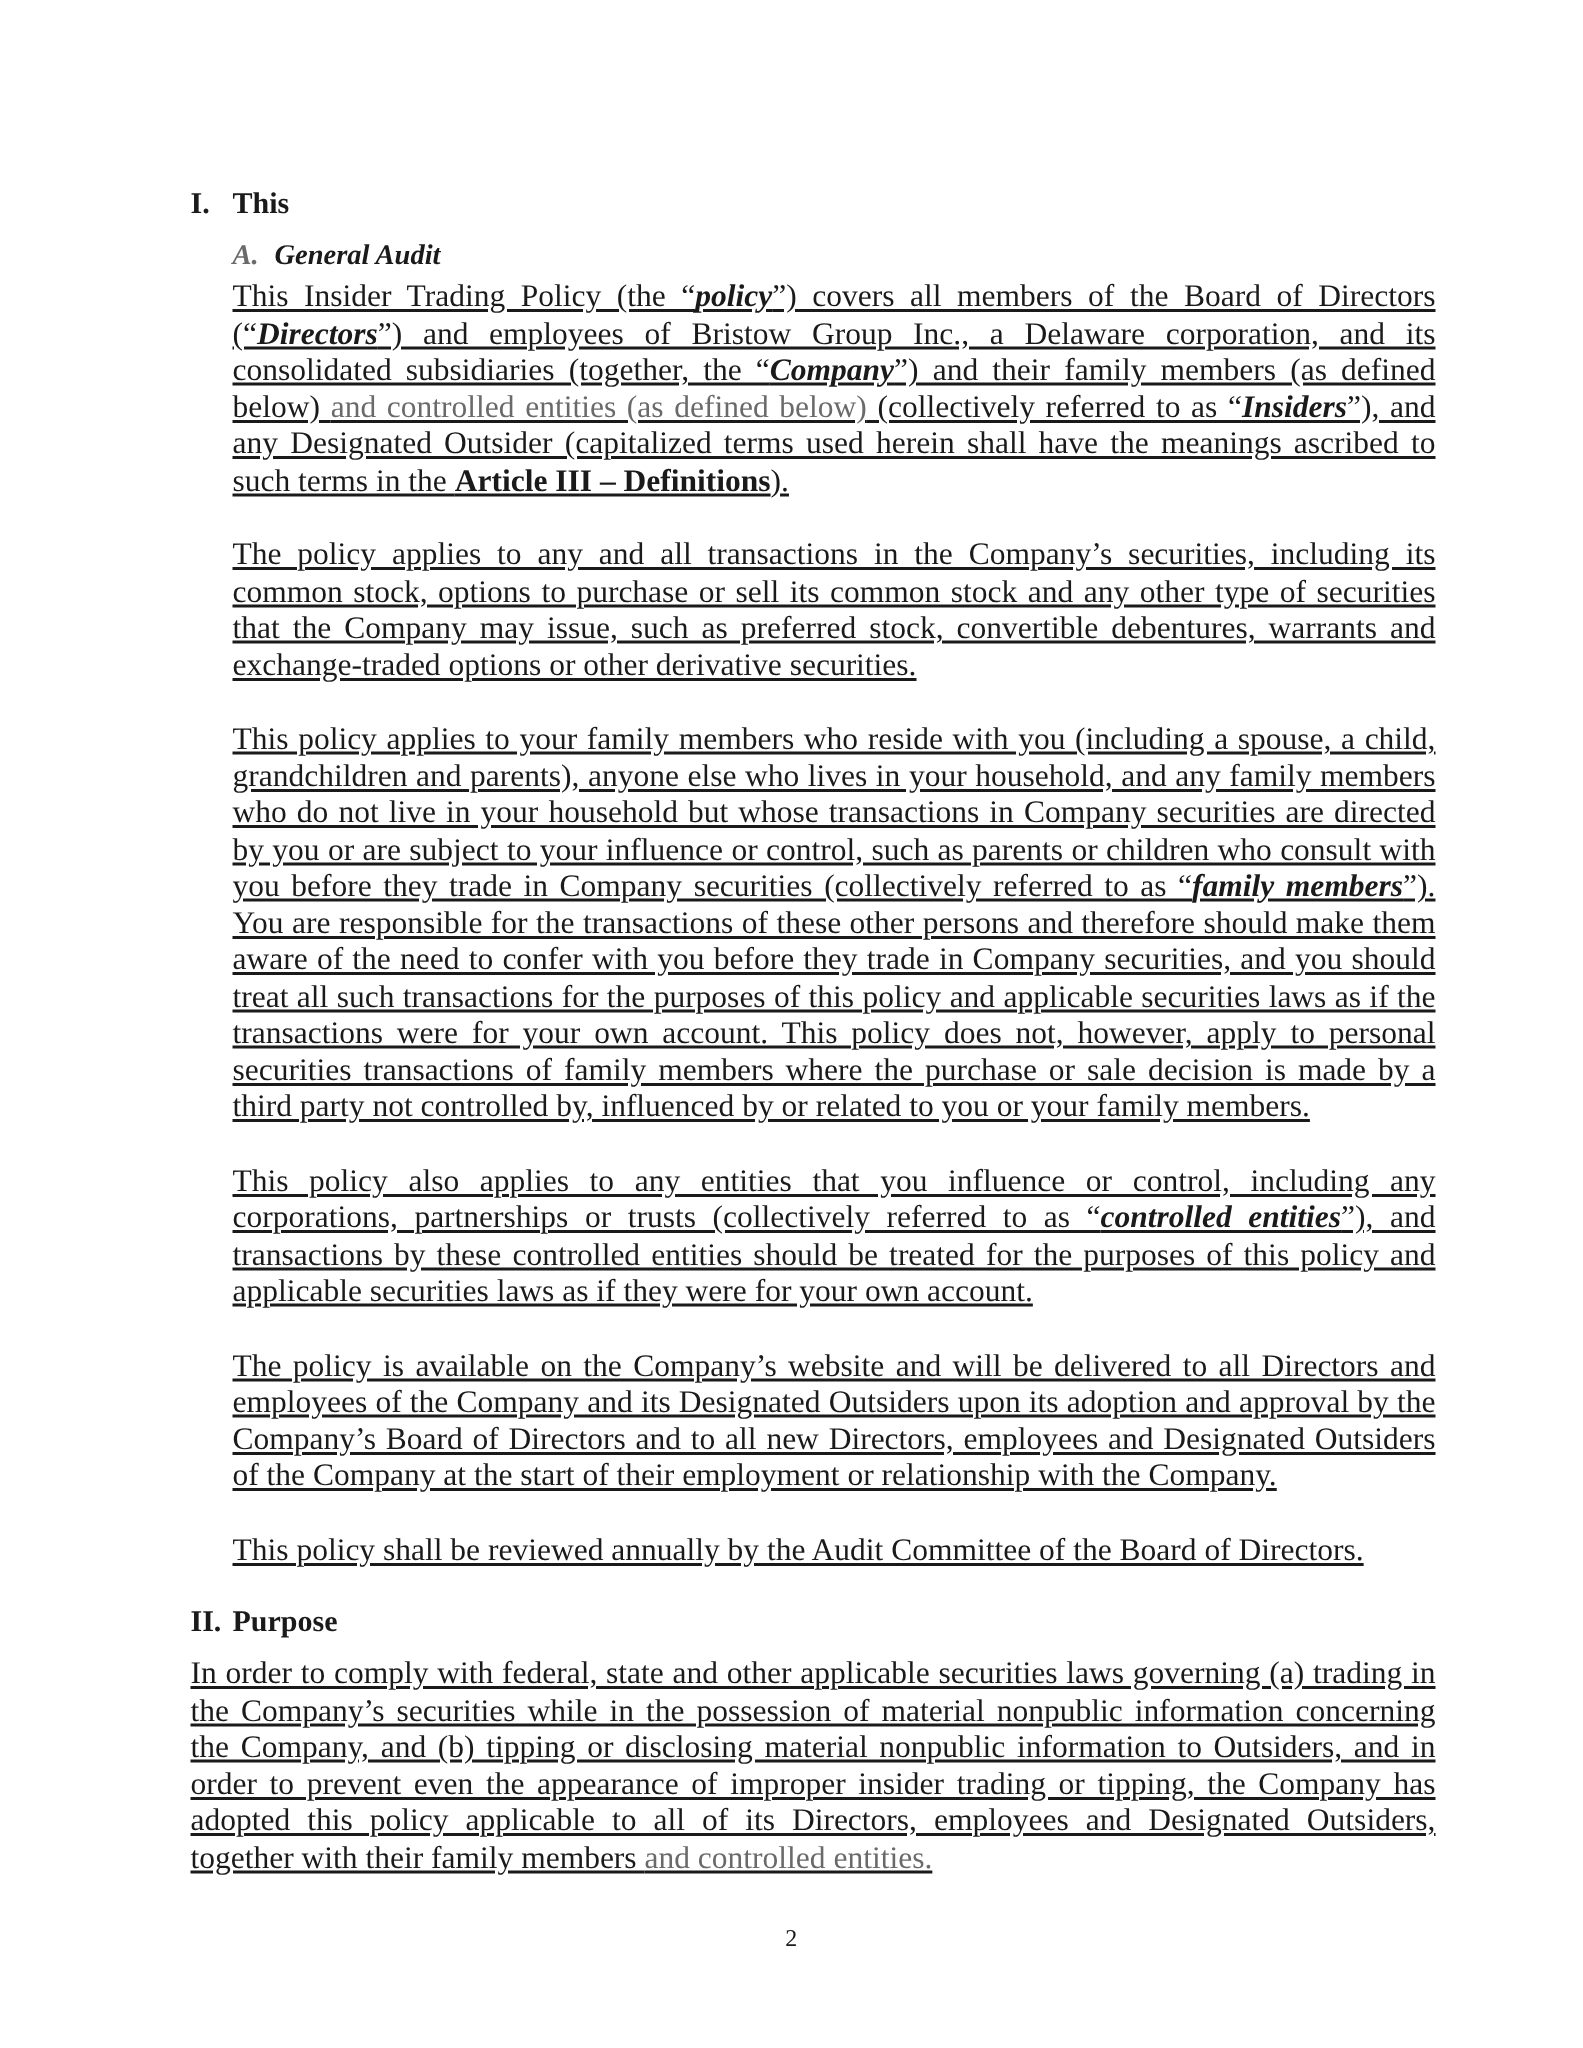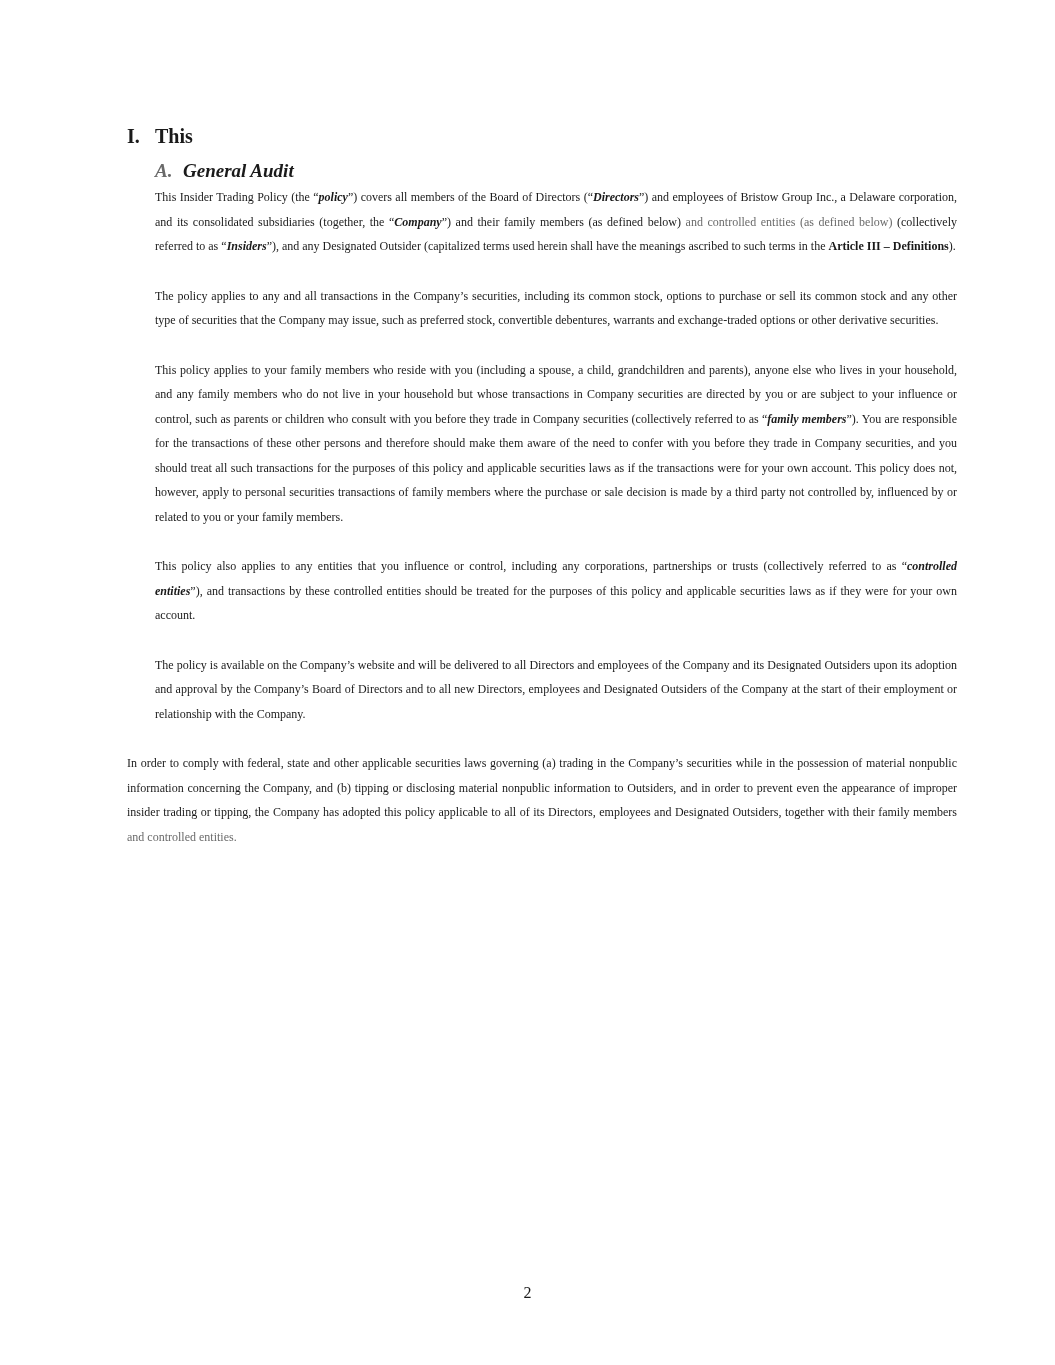--- a/index.html
+++ b/index.html
@@ -28,25 +28,26 @@
   h2.sub{
     font-size:19px;
     font-weight:bold;
     font-style:italic;
     display:flex;
     margin:0 0 4px 28px;
     line-height:21px;
   }
   h2.sub .letter{ width:28px; flex:none; color:#6a6a6a; }
   p.para{
-    font-size:12px;
+    font-size:21px;
     line-height:24.5px;
     text-align:justify;
     margin:0 0 25px 28px;
     width:802px;
+    text-decoration:underline;
   }
   p.para.full{ margin-left:0; width:830px; }
   .bi{ font-weight:bold; font-style:italic; }
   .b{ font-weight:bold; }
   .g{ color:#6a6a6a; }
   .pagenum{
     position:absolute;
     left:0; right:0;
     top:1284px;
     text-align:center;
@@ -68,22 +69,27 @@
     <h2 class="sub">
       <span class="letter">A.</span>
       <span>General Audit</span>
     </h2>
 
     <p class="para"><span>This Insider Trading Policy (the “</span><span class="bi">policy</span><span>”) covers all members of the Board of Directors (“</span><span class="bi">Directors</span><span>”) and employees of Bristow Group Inc., a Delaware corporation, and its consolidated subsidiaries (together, the “</span><span class="bi">Company</span><span>”) and their family members (as defined below) </span><span class="g">and controlled entities (as defined below)</span><span> (collectively referred to as “</span><span class="bi">Insiders</span><span>”), and any Designated Outsider (capitalized terms used herein shall have the meanings ascribed to such terms in the </span><span class="b">Article III – Definitions</span><span>).</span></p>
     <p class="para"><span>The policy applies to any and all transactions in the Company’s securities, including its common stock, options to purchase or sell its common stock and any other type of securities that the Company may issue, such as preferred stock, convertible debentures, warrants and exchange-traded options or other derivative securities.</span></p>
     <p class="para"><span>This policy applies to your family members who reside with you (including a spouse, a child, grandchildren and parents), anyone else who lives in your household, and any family members who do not live in your household but whose transactions in Company securities are directed by you or are subject to your influence or control, such as parents or children who consult with you before they trade in Company securities (collectively referred to as “</span><span class="bi">family members</span><span>”). You are responsible for the transactions of these other persons and therefore should make them aware of the need to confer with you before they trade in Company securities, and you should treat all such transactions for the purposes of this policy and applicable securities laws as if the transactions were for your own account. This policy does not, however, apply to personal securities transactions of family members where the purchase or sale decision is made by a third party not controlled by, influenced by or related to you or your family members.</span></p>
     <p class="para"><span>This policy also applies to any entities that you influence or control, including any corporations, partnerships or trusts (collectively referred to as “</span><span class="bi">controlled entities</span><span>”), and transactions by these controlled entities should be treated for the purposes of this policy and applicable securities laws as if they were for your own account.</span></p>
     <p class="para"><span>The policy is available on the Company’s website and will be delivered to all Directors and employees of the Company and its Designated Outsiders upon its adoption and approval by the Company’s Board of Directors and to all new Directors, employees and Designated Outsiders of the Company at the start of their employment or relationship with the Company.</span></p>
+    <p class="para"><span>This policy shall be reviewed annually by the Audit Committee of the Board of Directors.</span></p>
   </section>
 
   <section>
+    <h1 class="sec purpose">
+      <span class="num">II.</span>
+      <span>Purpose</span>
+    </h1>
 
     <p class="para full"><span>In order to comply with federal, state and other applicable securities laws governing (a) trading in the Company’s securities while in the possession of material nonpublic information concerning the Company, and (b) tipping or disclosing material nonpublic information to Outsiders, and in order to prevent even the appearance of improper insider trading or tipping, the Company has adopted this policy applicable to all of its Directors, employees and Designated Outsiders, together with their family members </span><span class="g">and controlled entities.</span></p>
   </section>
 
 </div>
 
 <div class="pagenum">2</div>
 
 </body></html>

